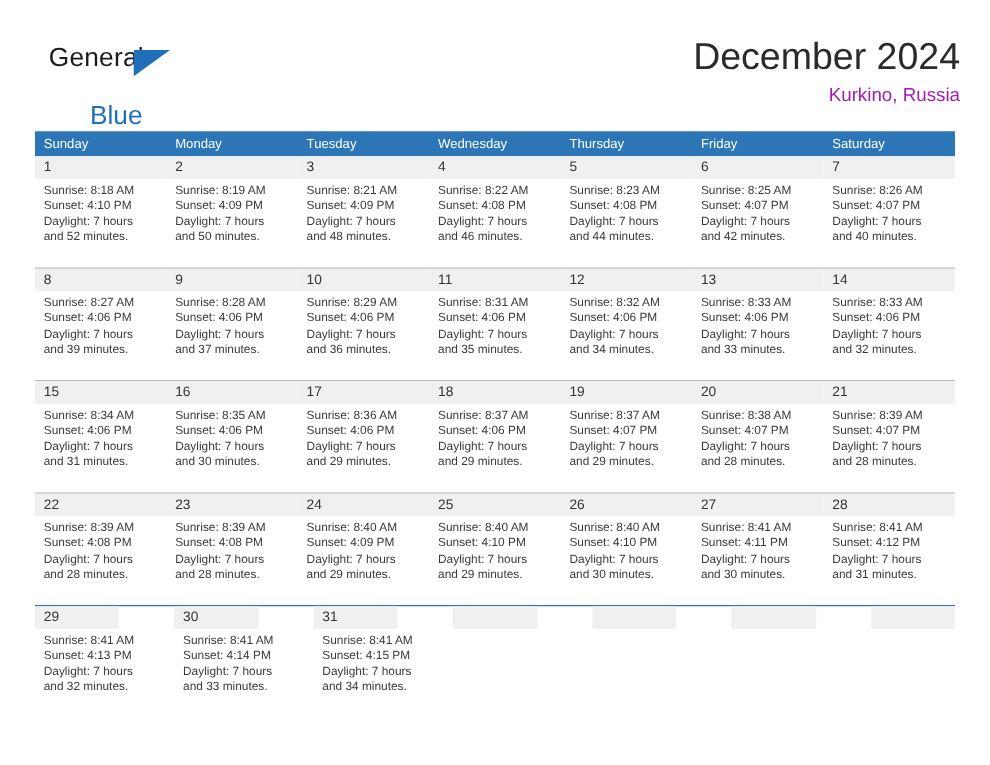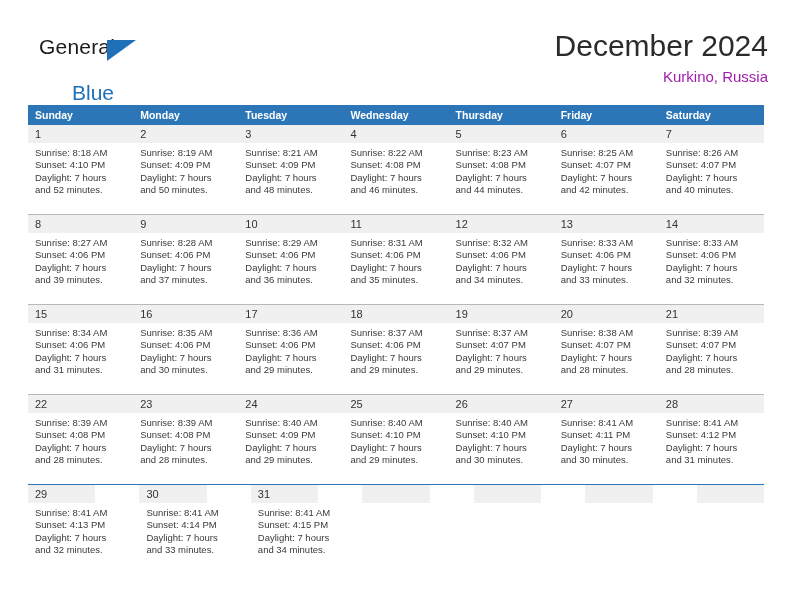--- a/index.html
+++ b/index.html
@@ -100,21 +100,20 @@
   .weekday {
     flex: 1 1 0;
     min-width: 0;
     color: #ffffff;
     font-size: 10.5px;
     line-height: 20px;
     padding-left: 7px;
     box-sizing: border-box;
     white-space: nowrap;
     overflow: hidden;
-    font-weight: bold;
   }
 
   .week {
     display: flex;
     height: 89px;
     border-top: 1px solid #b8b8b8;
   }
   .week.first {
     border-top: none;
   }

